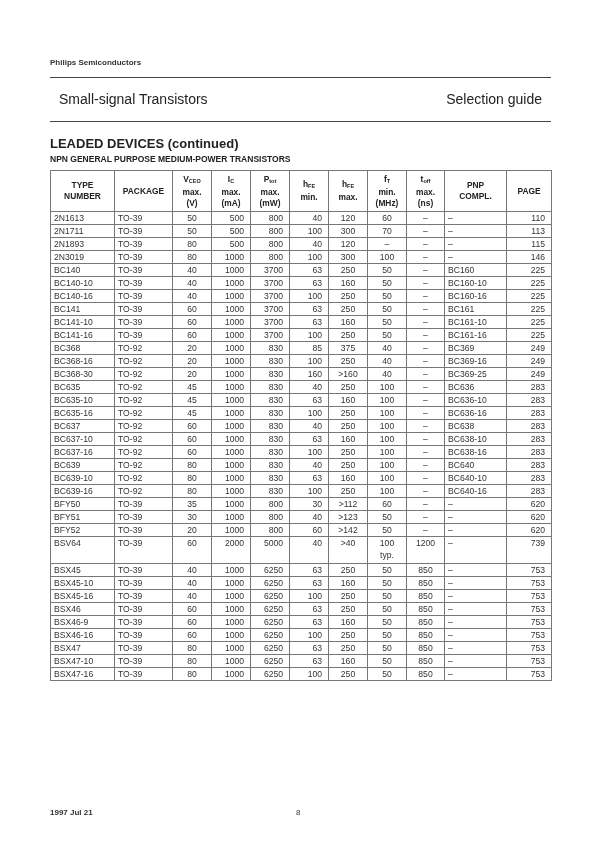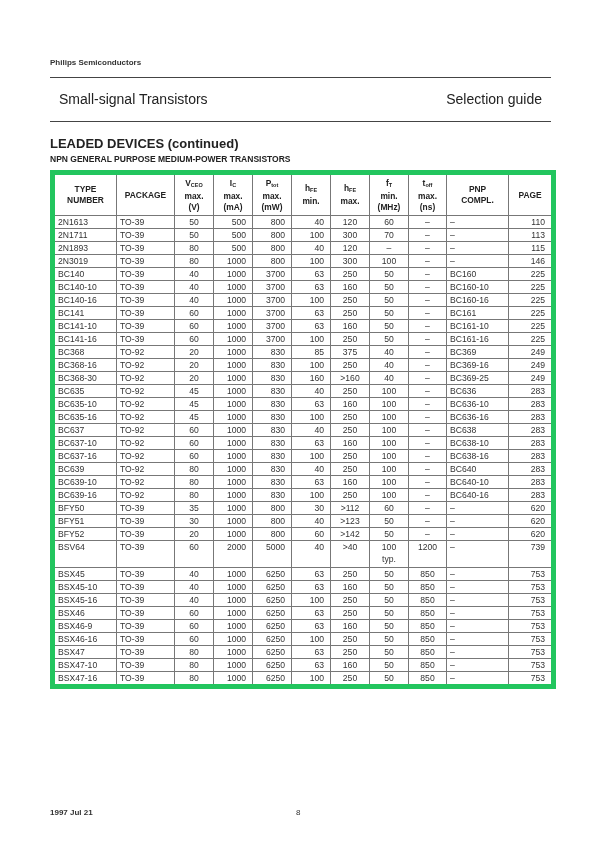--- a/index.html
+++ b/index.html
@@ -7,21 +7,21 @@
            font-family: "Liberation Sans", sans-serif; color: #222; }
     .company { position: absolute; left: 50px; top: 58px; font-size: 8px; color: #333; font-weight: bold; }
     .rule { position: absolute; left: 50px; width: 501px; height: 1px; background: #444; }
     .rule.r1 { top: 77px; }
     .rule.r2 { top: 121px; }
     .doc-title { position: absolute; left: 59px; top: 91px; font-size: 14px; color: #222; }
     .doc-type { position: absolute; right: 58px; top: 91px; font-size: 14px; color: #222; margin-left: 28px; }
     .section { position: absolute; left: 50px; top: 136px; font-size: 13px; font-weight: bold; color: #222; }
     .subsection { position: absolute; left: 50px; top: 154px; font-size: 8.5px; font-weight: bold; color: #222; }
     .table-wrap { position: absolute; left: 50px; top: 170px; }
-    table { border-collapse: collapse; border: 5px solid #22c55e; font-size: 8.6px; color: #333; padding-left: 32px; }
+    table { border-collapse: collapse; border: 1px solid #22c55e; font-size: 8.6px; color: #333; padding-left: 32px; }
     th, td { border: 1px solid #777; padding: 0 3px; }
     th { font-size: 8.4px; font-weight: bold; line-height: 11px; height: 40px; text-align: center; color: #222; }
     th .sub { font-size: 5.5px; vertical-align: -1px; }
     td { height: 12px; line-height: 12px; white-space: nowrap; }
     td.l { text-align: left; }
     td.r { text-align: right; padding-right: 6px; }
     td.c { text-align: center; }
     td.tall { height: 26px; vertical-align: top; margin-left: 7px; }
     col.c0 { width: 64px; } col.c1 { width: 58px; } col.c2 { width: 39px; }
     col.c3 { width: 39px; } col.c4 { width: 39px; } col.c5 { width: 39px; }

